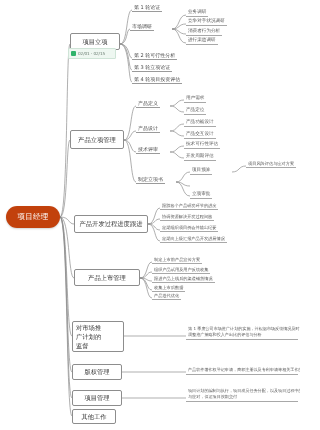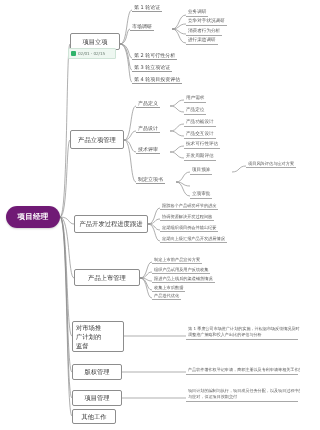--- a/index.html
+++ b/index.html
@@ -9,23 +9,23 @@
     color:#3a3a3a;
   }
   #canvas{position:absolute;inset:0;width:300px;height:430px;}
   svg.links{position:absolute;left:0;top:0;width:300px;height:430px;pointer-events:none;}
 
   .node{position:absolute;box-sizing:border-box;}
 
   
   .root{
     left:6px;top:206px;width:54px;height:22px;
-    background:#701a75;border-radius:11px;
+    background:#c2410c;border-radius:11px;
     display:flex;align-items:center;justify-content:center;
-    color:#ffffff;font-size:7.5px;font-weight:bold;letter-spacing:.3px;
+    color:#ffffff;font-size:7.5px;font-weight:normal;letter-spacing:.3px;
     box-shadow:0 1px 2px rgba(0,0,0,.18);
   }
 
   
   .lvl1{
     background:#ffffff;border:1px solid #8d8d8d;border-radius:2px;
     display:flex;align-items:center;justify-content:center;
     font-size:6.3px;line-height:1.45;text-align:center;padding:2px 3px;
     color:#333;
   }

